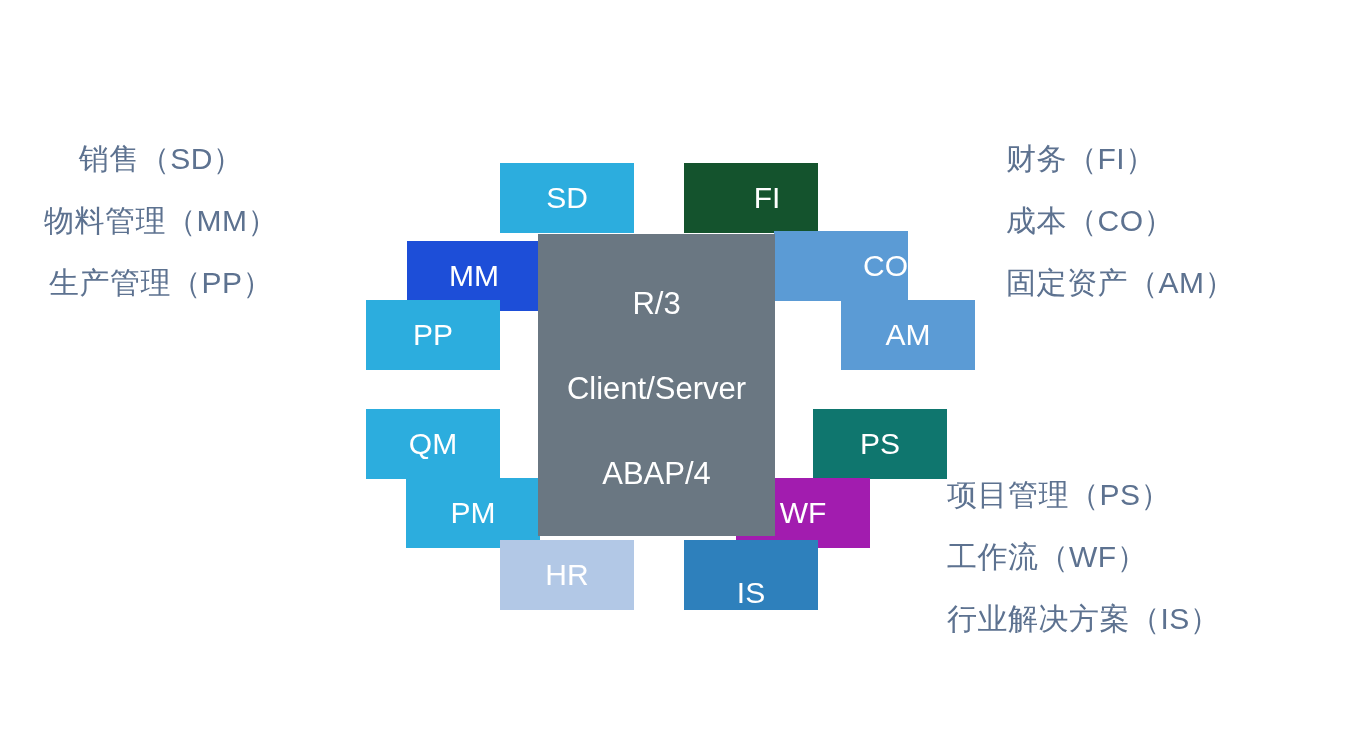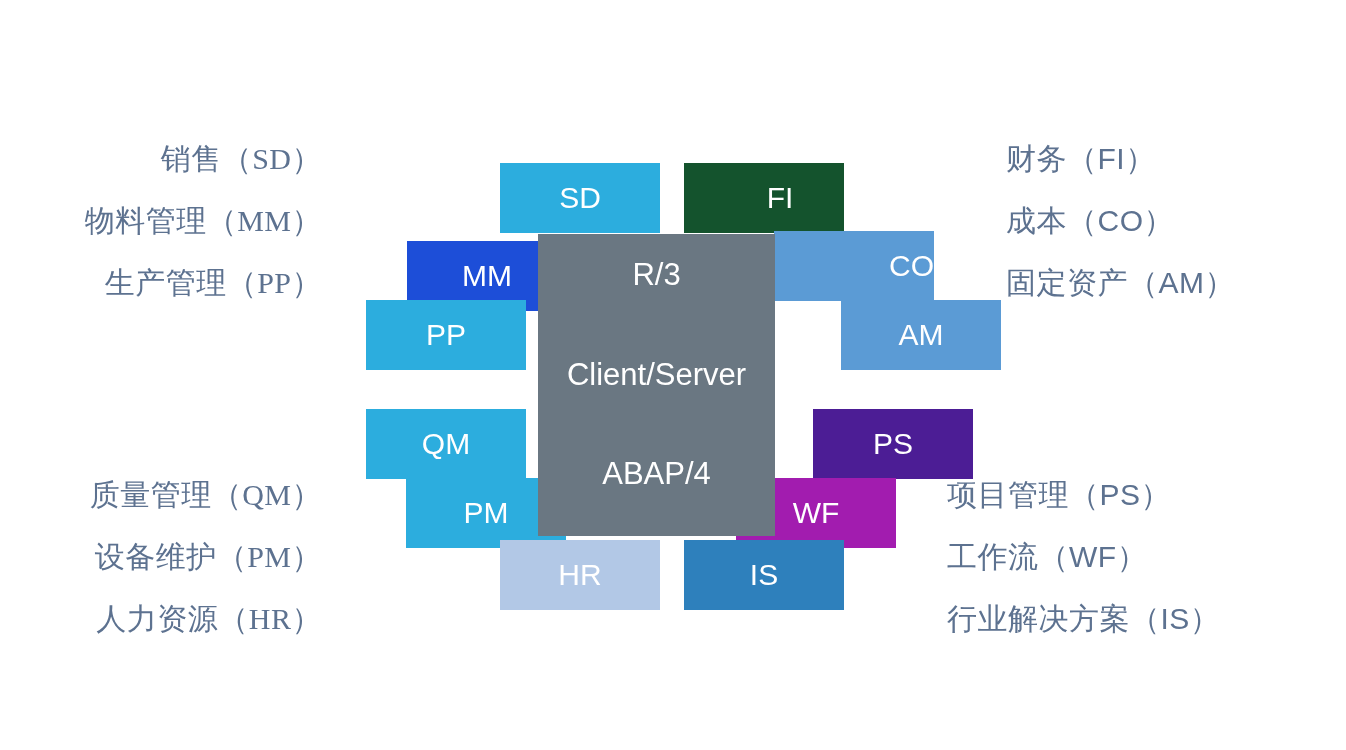--- a/index.html
+++ b/index.html
@@ -22,40 +22,40 @@
 
   
   .label-group {
     position: absolute;
     color: #5d7290;
     font-size: 30px;
     line-height: 62px;
     letter-spacing: 0.5px;
     white-space: nowrap;
   }
-  .label-group.left  { text-align: right; font-family: Liberation Serif, serif; }
+  .label-group.left  { text-align: center; }
   .label-group.right { text-align: left;  }
   .label-line { display: block; }
 
   #labels-top-left    { left: 0px;    top: 128px; width: 322px; }
   #labels-bottom-left { left: 0px;    top: 464px; width: 322px; }
   #labels-top-right   { left: 1006px; top: 128px; width: 340px; }
   #labels-bottom-right{ left: 947px; top: 464px; width: 340px; }
 
   
   #diagram {
     position: absolute;
     left: 0;
     top: 0;
     width: 1346px;
     height: 750px;
   }
   .module {
     position: absolute;
-    width: 160px;
+    width: 134px;
     height: 70px;
     box-sizing: border-box;
     color: #ffffff;
     font-size: 30px;
     display: flex;
     align-items: center;
     justify-content: center;
   }
   .module .mod-label { display: block; }
   .module.lean-center{ justify-content: center; }
@@ -65,21 +65,21 @@
     left: 538px;
     top: 234px;
     width: 237px;
     height: 302px;
     background: #6a7782;
     color: #ffffff;
     display: flex;
     flex-direction: column;
     align-items: center;
     justify-content: space-between;
-    padding: 23px 0 44px 0;
+    padding: 52px 0 44px 0;
     box-sizing: border-box;
   }
   #core .core-line {
     display: block;
     text-align: center;
     white-space: nowrap;
   }
   #core .core-line.l1 { font-size: 31px; }
   #core .core-line.l2 { font-size: 31px; }
   #core .core-line.l3 { font-size: 31px; }
@@ -88,25 +88,20 @@
 <body>
 
 <div id="canvas">
 
   <div class="label-group left" id="labels-top-left">
     <span class="label-line">销售（SD）</span>
     <span class="label-line">物料管理（MM）</span>
     <span class="label-line">生产管理（PP）</span>
   </div>
 
-  <div class="label-group left" id="labels-bottom-left">
-    <span class="label-line">质量管理（QM）</span>
-    <span class="label-line">设备维护（PM）</span>
-    <span class="label-line">人力资源（HR）</span>
-  </div>
 
   <div class="label-group right" id="labels-top-right">
     <span class="label-line">财务（FI）</span>
     <span class="label-line">成本（CO）</span>
     <span class="label-line">固定资产（AM）</span>
   </div>
 
   <div class="label-group right" id="labels-bottom-right">
     <span class="label-line">项目管理（PS）</span>
     <span class="label-line">工作流（WF）</span>
@@ -135,27 +130,27 @@
         </div>
         <div class="module lean-center" style="left: 684px; top: 163px; background: #14532d; padding-left: 32px;">
           <span class="mod-label">FI</span>
         </div>
         <div class="module lean-center" style="left: 774px; top: 231px; background: rgb(91, 155, 213); justify-content: flex-end;">
           <span class="mod-label">CO</span>
         </div>
         <div class="module lean-center" style="left: 813px; top: 300px; background: rgb(91, 155, 213); margin-left: 28px;">
           <span class="mod-label">AM</span>
         </div>
-        <div class="module lean-center" style="left: 813px; top: 409px; background: #4c1d95;">
+        <div class="module lean-center" style="left: 813px; top: 409px; background: #0f766e;">
           <span class="mod-label">PS</span>
         </div>
         <div class="module lean-center" style="left: 736px; top: 478px; background: #a21caf;">
           <span class="mod-label">WF</span>
         </div>
-        <div class="module lean-center" style="left: 684px; top: 540px; background: rgb(46, 128, 188);">
+        <div class="module lean-center" style="left: 684px; top: 540px; background: rgb(46, 128, 188); align-items: flex-end;">
           <span class="mod-label">IS</span>
         </div>
       </div>
 
     <div id="core">
       <span class="core-line l1">R/3</span>
       <span class="core-line l2">Client/Server</span>
       <span class="core-line l3">ABAP/4</span>
     </div>
   </div>

